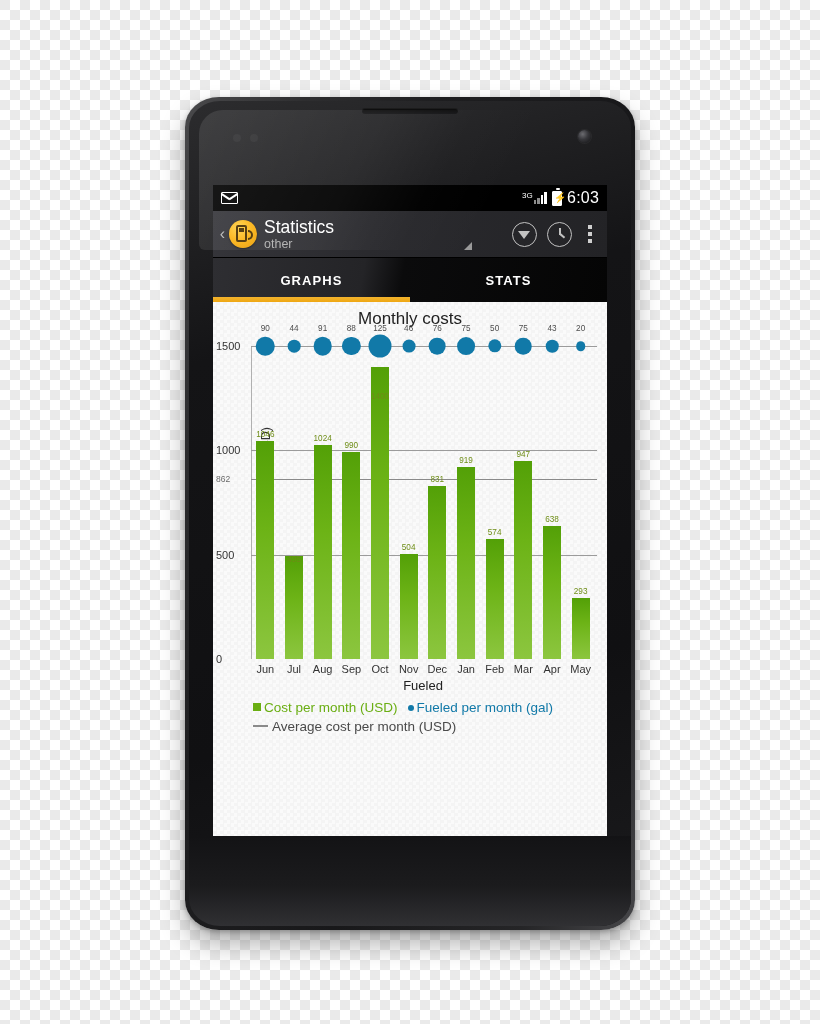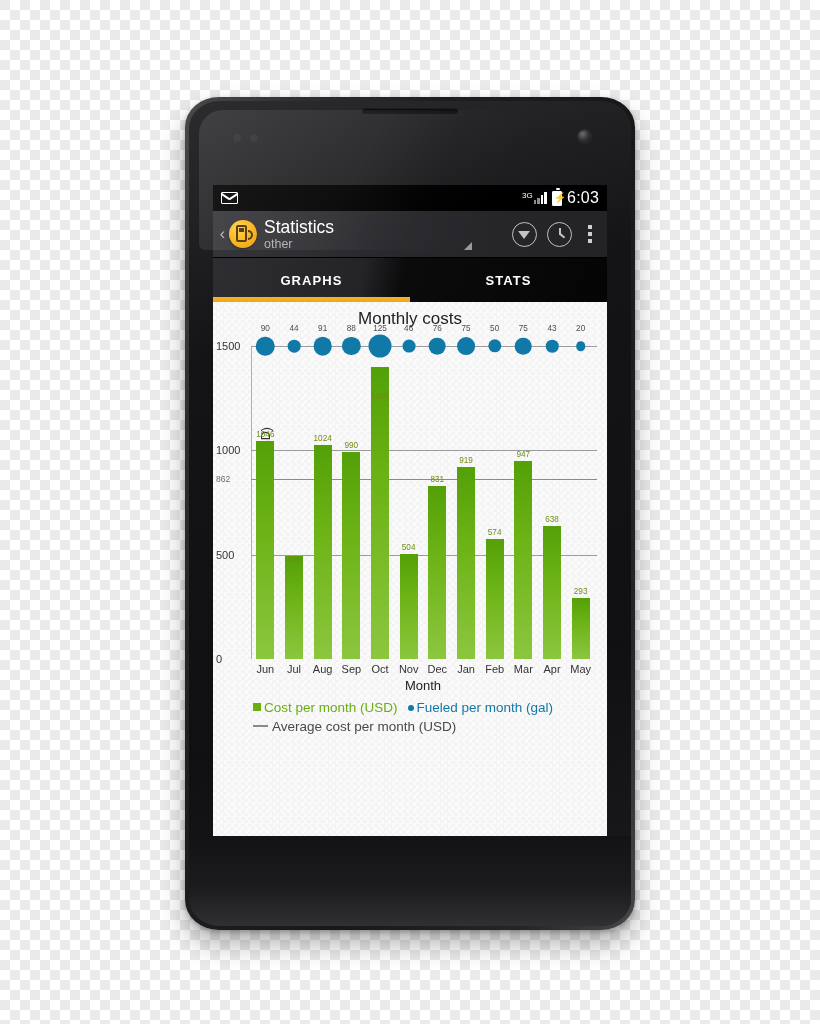--- a/index.html
+++ b/index.html
@@ -275,21 +275,21 @@
             <div class="bub-lab" style="left: 215px; top: -22px;">75</div>
             <div class="bubble" style="left: 243.667px; top: 0px; width: 13.4px; height: 13.4px;"></div>
             <div class="bub-lab" style="left: 243.667px; top: -22px;">50</div>
             <div class="bubble" style="left: 272.333px; top: 0px; width: 16.6px; height: 16.6px;"></div>
             <div class="bub-lab" style="left: 272.333px; top: -22px;">75</div>
             <div class="bubble" style="left: 301px; top: 0px; width: 12.504px; height: 12.504px;"></div>
             <div class="bub-lab" style="left: 301px; top: -22px;">43</div>
             <div class="bubble" style="left: 329.667px; top: 0px; width: 9.56px; height: 9.56px;"></div>
             <div class="bub-lab" style="left: 329.667px; top: -22px;">20</div>
           </div>
-        <div id="xlabel">Month</div>
+        <div id="xlabel">Fueled</div>
 
         <div id="legend">
           <div>
             <span class="lg-sq"></span><span class="lg-green">Cost per month (USD)</span><span class="lg-dot"></span><span class="lg-blue">Fueled per month (gal)</span>
           </div>
           <div>
             <span class="lg-dash"></span><span class="lg-grey">Average cost per month (USD)</span>
           </div>
         </div>
       <div class="xtick" style="left: 52.3333px; top: 361px;">Jun</div>

